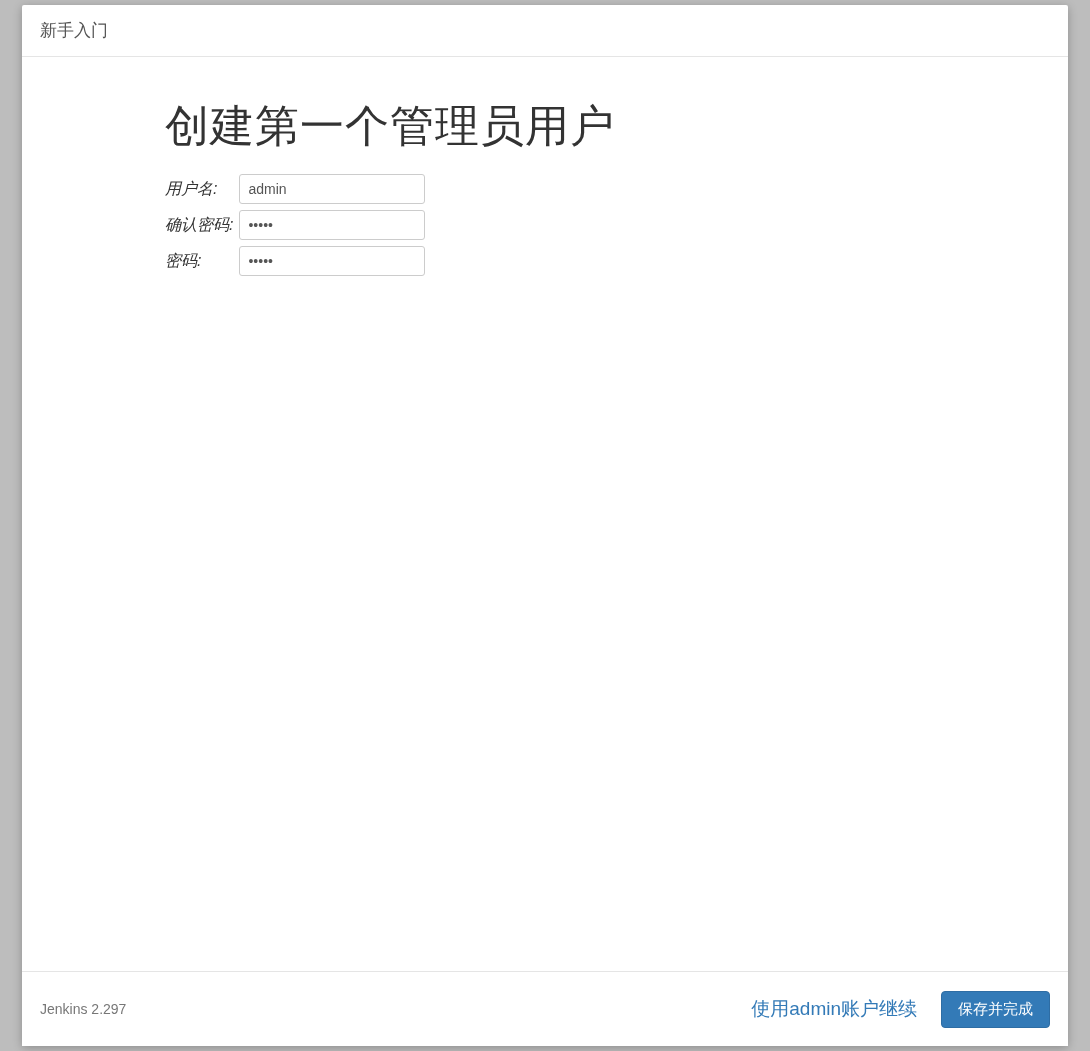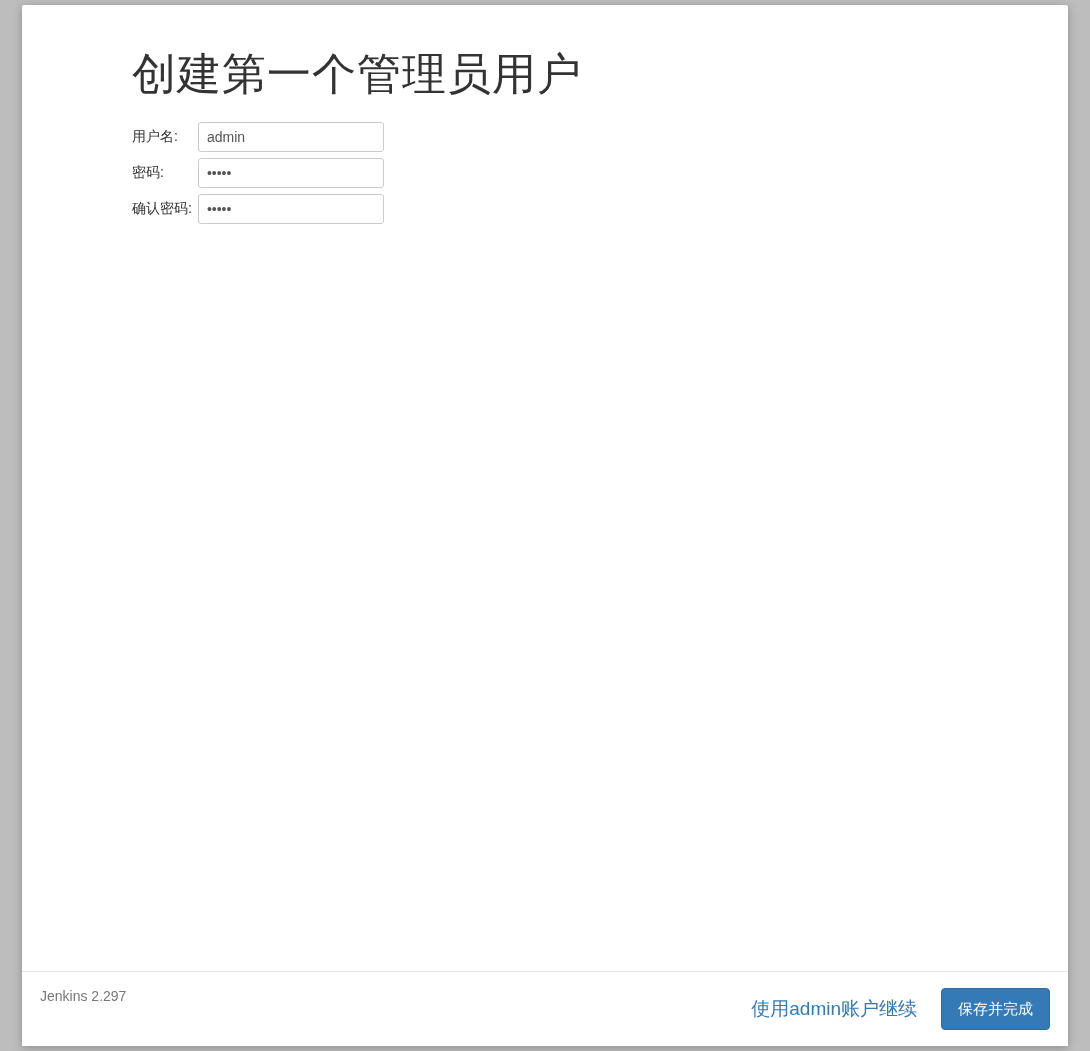--- a/index.html
+++ b/index.html
@@ -30,57 +30,60 @@
     .modal-header {
       padding: 14px 18px;
       border-bottom: 1px solid #e5e5e5;
       color: #555;
       font-size: 17px;
     }
     .modal-body {
       flex: 1;
       padding: 40px 73px 20px 110px;
       overflow: auto;
+      margin-left: 33px;
     }
     .page-title {
       font-size: 44px;
       font-weight: 300;
       color: #333;
       margin-bottom: 12px;
       letter-spacing: 1px;
     }
     .form-table {
       border-collapse: separate;
       border-spacing: 0 6px;
     }
     .form-table td {
       vertical-align: middle;
       padding: 0;
     }
     .form-table td.label-cell {
       padding-right: 6px;
-      font-size: 14px;
+      font-size: 16px;
       color: #333;
       white-space: nowrap;
+      font-style: italic;
     }
     .form-table input[type="text"],
     .form-table input[type="password"] {
       width: 186px;
       height: 30px;
       border: 1px solid #ccc;
       border-radius: 3px;
       padding: 4px 8px;
       font-size: 14px;
       color: #555;
       background: #fff;
     }
     .modal-footer {
       border-top: 1px solid #e5e5e5;
       padding: 16px 18px;
       display: flex;
+      align-items: center;
       background: #fff;
     }
     .version {
       color: #777;
       font-size: 14px;
     }
     .footer-spacer {
       flex: 1;
     }
     .link-btn {
@@ -99,36 +102,39 @@
       font-size: 15px;
       padding: 8px 16px;
       cursor: pointer;
       margin-left: 10px;
     }
   </style>
 </head>
 <body>
 
 <div class="modal">
+  <div class="modal-header">
+    <span>新手入门</span>
+  </div>
 
   <div class="modal-body">
     <h1 class="page-title">创建第一个管理员用户</h1>
 
     <table class="form-table">
       <tbody>
           <tr>
         <td class="label-cell">用户名:</td>
         <td><input type="text" value="admin" style=""></td>
       </tr>
       <tr>
-        <td class="label-cell">密码:</td>
+        <td class="label-cell">确认密码:</td>
         <td><input type="password" value="•••••" style=""></td>
       </tr>
       <tr>
-        <td class="label-cell">确认密码:</td>
+        <td class="label-cell">密码:</td>
         <td><input type="password" value="•••••" style=""></td>
       </tr>
     </tbody>
       </table>
   </div>
 
   <div class="modal-footer">
     <span class="version">Jenkins 2.297</span>
     <span class="footer-spacer"></span>
     <button class="link-btn">使用admin账户继续</button>

